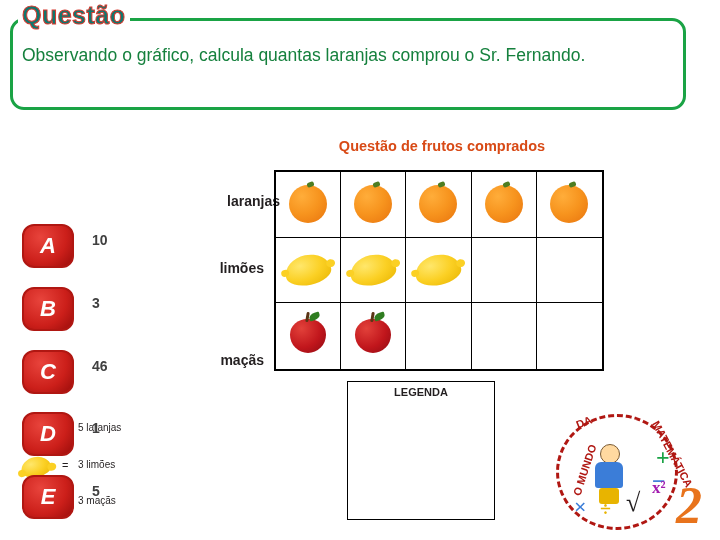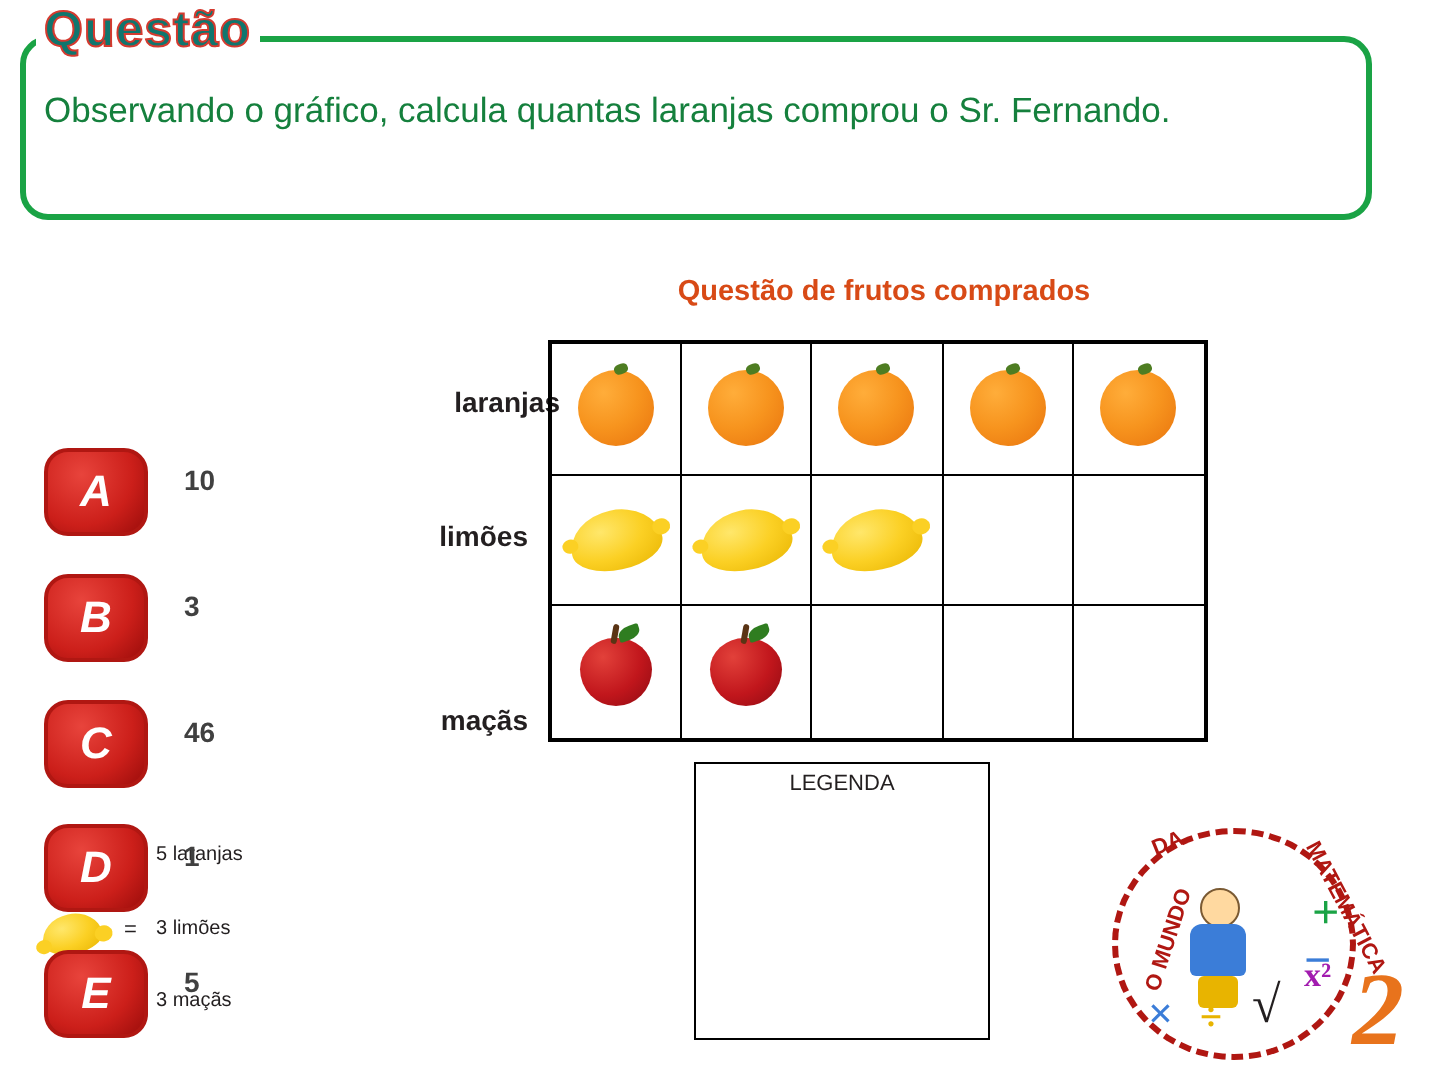--- a/index.html
+++ b/index.html
@@ -157,21 +157,21 @@
     box-sizing: border-box;
     background: #ffffff;
   }
   #legend-title {
     position: absolute;
     left: 347px;
     top: 386px;
     width: 148px;
     text-align: center;
     font-size: 11px;
-    font-weight: normal;
+    font-weight: bold;
     color: #231f20;
   }
   .legend-row {
     position: absolute;
     left: 0; width: 148px;
     height: 30px;
   }
   .legend-icon-wrap {
     position: absolute; left: 16px; top: 0; width: 40px; height: 30px;
   }

